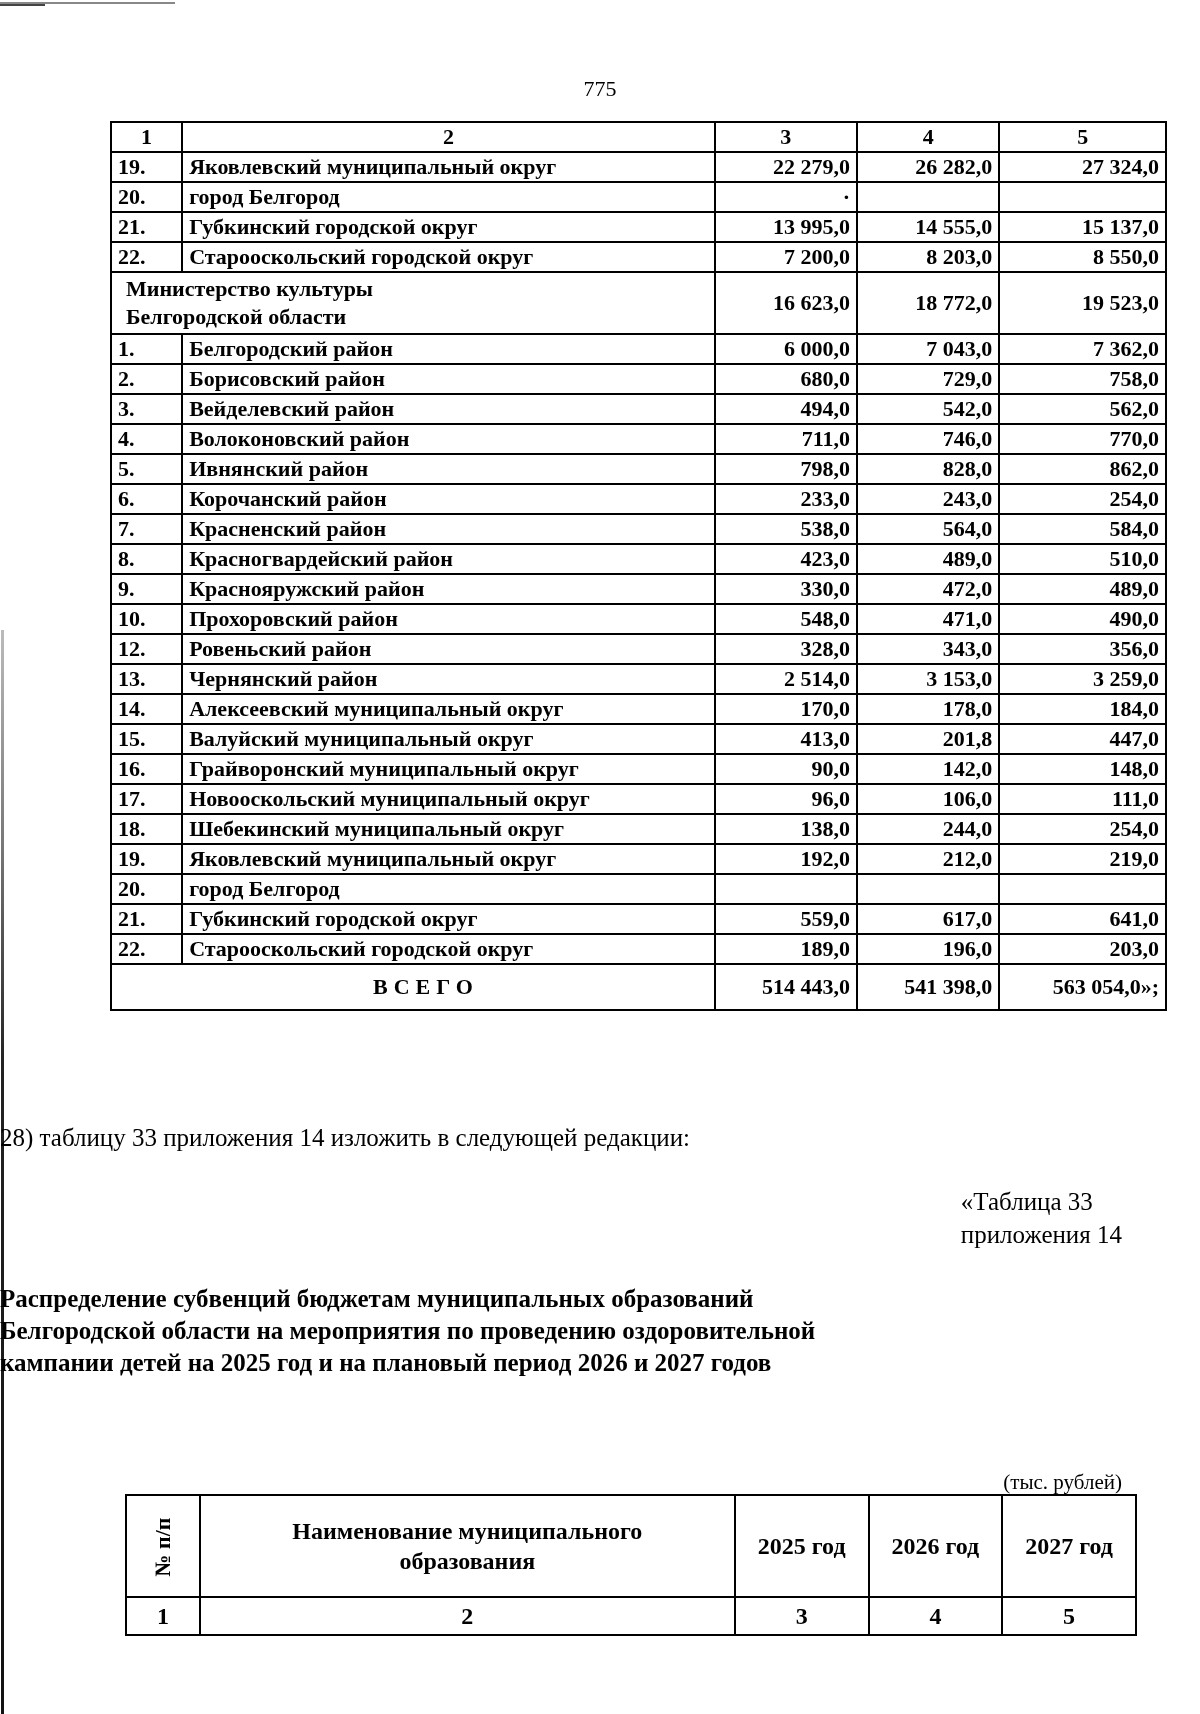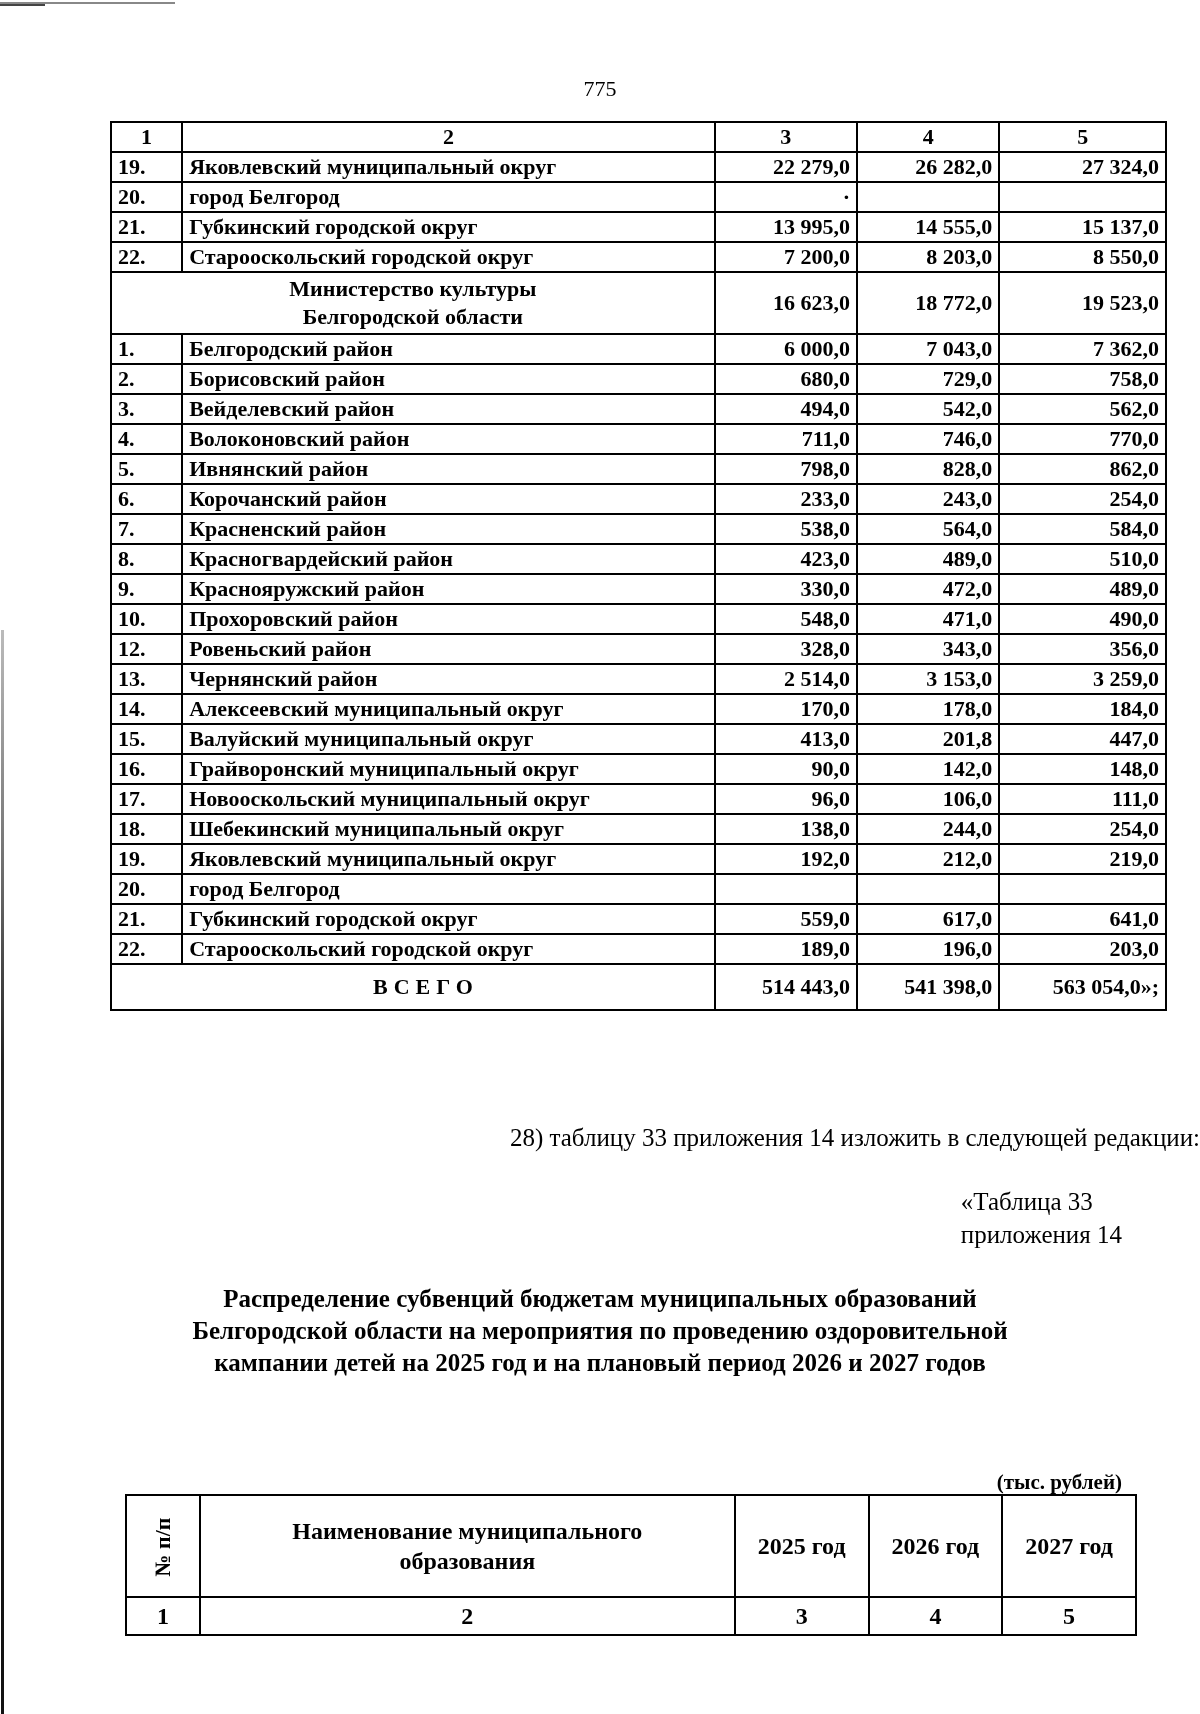--- a/index.html
+++ b/index.html
@@ -58,53 +58,53 @@
       top: 121px;
       width: 1057px;
     }
     #table1 td.c-num { width: 56px; text-align: left; }
     #table1 td.c-name { width: 510px; text-align: left; }
     #table1 td.c-v { text-align: right; }
     #table1 td.c-v3 { width: 126px; }
     #table1 td.c-v4 { width: 126px; }
     #table1 td.c-v5 { width: 150px; }
     #table1 tr.header td { text-align: center; }
-    #table1 tr.group td.group-title { text-align: center; line-height: 28px; padding: 2px 14px; }
+    #table1 tr.group td.group-title { line-height: 28px; padding: 2px 14px; }
     #table1 tr.total td { height: 44px; line-height: 44px; }
     #table1 tr.total td.total-label { text-align: center; letter-spacing: 6px; padding-left: 32px; }
 
     .instruction {
       position: absolute;
       top: 1124px;
       left: 0; width: 1200px;
-      text-align: right;
+      text-align: left;
       font-size: 25px;
     }
     .table-caption {
       position: absolute;
       top: 1185px;
       right: 78px;
       text-align: left;
       font-size: 25px;
       line-height: 33px;
     }
     .doc-title {
       position: absolute;
       top: 1283px;
       left: 0; width: 1200px;
-      text-align: center;
+      text-align: left;
       font-weight: bold;
       font-size: 25px;
       line-height: 32px;
     }
     .units {
       position: absolute;
       top: 1470px;
       right: 78px;
-      font-weight: bold;
+      font-weight: normal;
       font-size: 21px;
       margin-left: 35px;
     }
     #table2 {
       left: 125px;
       top: 1494px;
       width: 1012px;
       font-size: 24px;
     }
     #table2 td { text-align: center; padding: 0 4px; }

